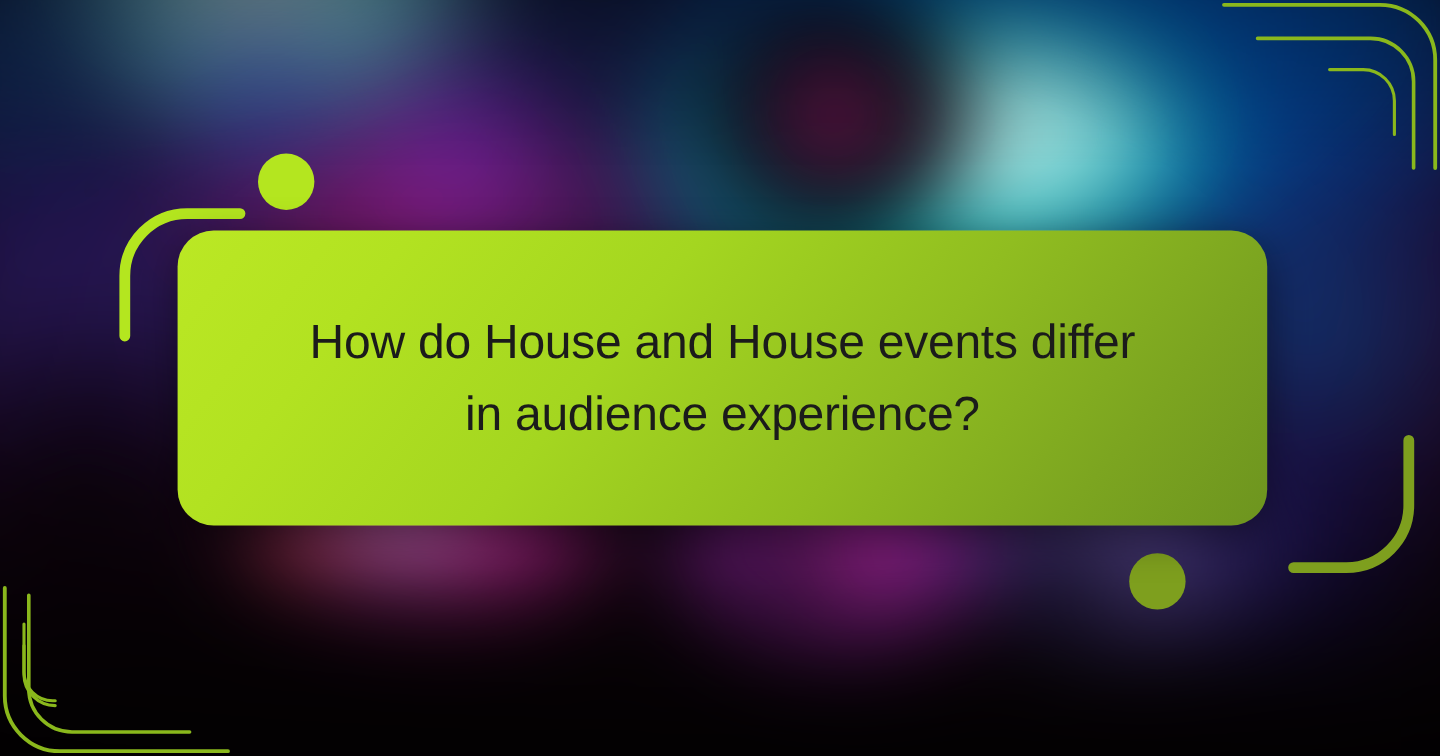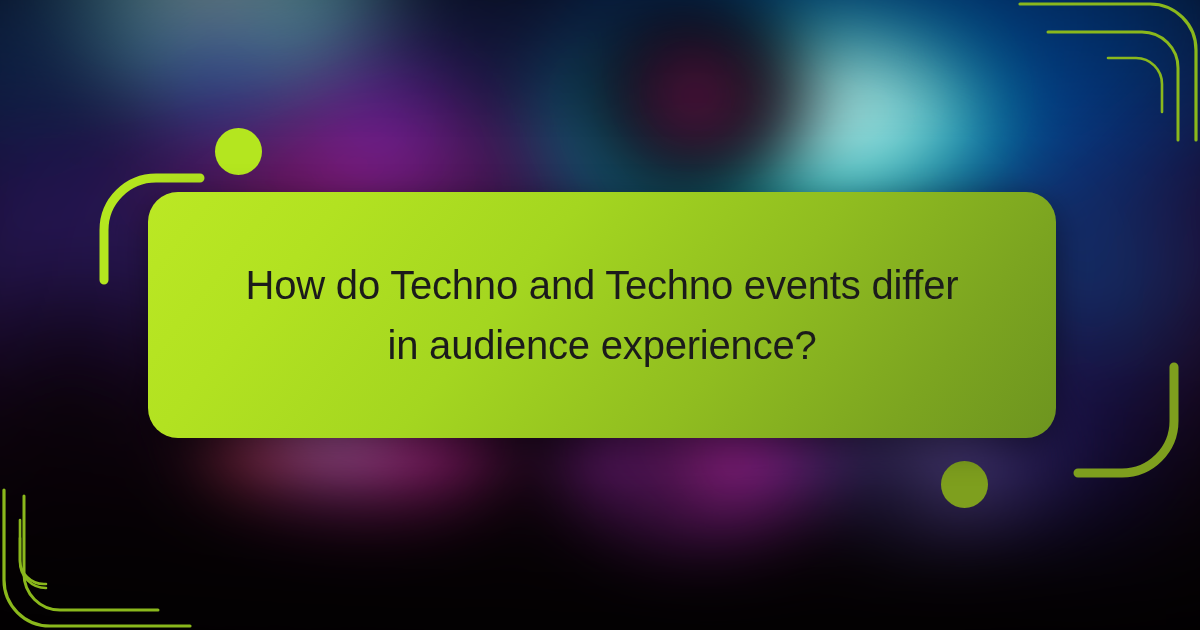--- a/index.html
+++ b/index.html
@@ -192,17 +192,17 @@
       <path d="M8 146 V96 A52 52 0 0 1 60 44 H104" fill="none" stroke="#b4e61f" stroke-width="9" stroke-linecap="round"></path>
     </svg>
     <svg class="bracket br-br" width="120" height="150" viewBox="0 0 120 150">
       <path d="M106 4 V58 A52 52 0 0 1 54 110 H10" fill="none" stroke="#7e9f1e" stroke-width="9" stroke-linecap="round"></path>
     </svg>
     <div class="dot dot-tl"></div>
     <div class="dot dot-br"></div>
   </div>
 
   <div class="card">
-    <div class="card-text">How do Techno and Techno events differ
+    <div class="card-text">How do House and House events differ
 in audience experience?</div>
   </div>
 
 </div>
 
 </body></html>

